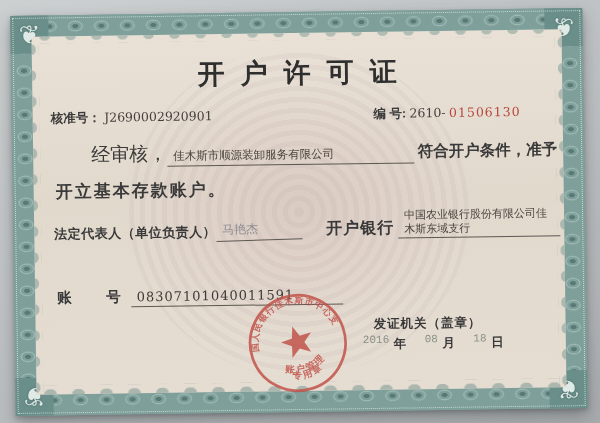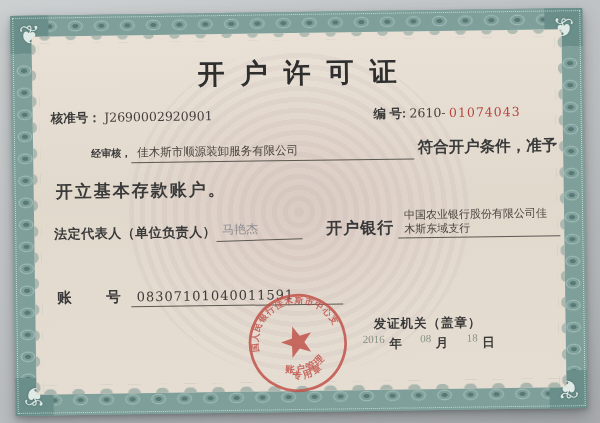--- a/index.html
+++ b/index.html
@@ -81,21 +81,21 @@
   .row-approval { position:absolute; top:74px; left:18px; right:8px; font-size:12.5px; }
   .lab { font-weight:700; color:#3a3a3a; }
   .mono { font-family:"DejaVu Serif","Liberation Serif",serif; color:#433f3c; }
   .serial { position:absolute; right:34px; top:0; }
   .serial .red { color:#b8463c; font-family:"DejaVu Serif","Liberation Serif",serif; letter-spacing:1px; }
 
   .row-audit {
     position:absolute; top:106px; left:20px; right:6px;
     display:flex; align-items:baseline;
   }
-  .row-audit .pre { font-size:10px; font-weight:700; margin-left:38px; white-space:nowrap; }
+  .row-audit .pre { font-size:19px; font-weight:400; margin-left:38px; white-space:nowrap; }
   .fill { border-bottom:1px solid #5c5852; padding:0 4px 2px 6px; }
   .company { flex:1; font-size:11.5px; color:#4a453f; white-space:nowrap; }
   .row-audit .suf { font-size:15.5px; font-weight:700; white-space:nowrap; margin-left:4px; }
 
   .row-open { position:absolute; top:144px; left:22px; font-size:17px; font-weight:700; letter-spacing:2px; }
 
   .row-rep {
     position:absolute; top:176px; left:20px; right:4px;
     display:flex; align-items:flex-end;
   }
@@ -103,21 +103,21 @@
   .rep-name { width:100px; font-size:12px; color:#8e8d91; transform:rotate(-1deg); }
   .bank-label { font-size:16px; font-weight:700; white-space:nowrap; margin-left:24px; letter-spacing:1px; }
   .bank-name { width:190px; font-size:11px; line-height:14px; color:#4a453f; margin-left:4px; }
 
   .row-account { position:absolute; top:252px; left:22px; display:flex; align-items:baseline; }
   .acc-label { font-size:14.5px; font-weight:700; letter-spacing:10px; }
   .acc-num { width:212px; font-size:13px; font-family:"DejaVu Serif","Liberation Serif",serif; letter-spacing:1px; color:#3f3b38; }
 
   .issuer { position:absolute; top:284px; left:338px; font-size:12.5px; font-weight:700; letter-spacing:1px; }
   .date-row { position:absolute; top:304px; left:326px; font-size:12.5px; font-weight:700; }
-  .dnum { font-family:Liberation Serif, serif; font-weight:400;
+  .dnum { font-family:Liberation Mono, monospace; font-weight:400;
     font-size:11px; color:#79857c; position:relative; top:-5px; margin:4px 1px; opacity:.85;text-align:center; }
   .dlab { margin-right:14px; }
 
   .seal { position:absolute; left:210px; top:258px; width:104px; height:104px;
     transform:rotate(-18deg); opacity:.82; }
 </style>
 </head>
 <body>
 
 <div class="photo">
@@ -137,21 +137,21 @@
       <div class="scallop right"></div>
 
       <div class="title">开户许可证</div>
 
       <div class="row-approval">
         <span class="lab">核准号：</span>
         <span class="mono">J2690002920901</span>
         <span class="serial">
           <span class="lab">编 号:</span>
           <span class="mono">2610-</span>
-          <span class="red">01074043</span>
+          <span class="red">01506130</span>
         </span>
       </div>
 
       <div class="row-audit">
         <span class="pre">经审核，</span>
         <span class="fill company">佳木斯市顺源装卸服务有限公司</span>
         <span class="suf">符合开户条件，准予</span>
       </div>
 
       <div class="row-open">开立基本存款账户。</div>

